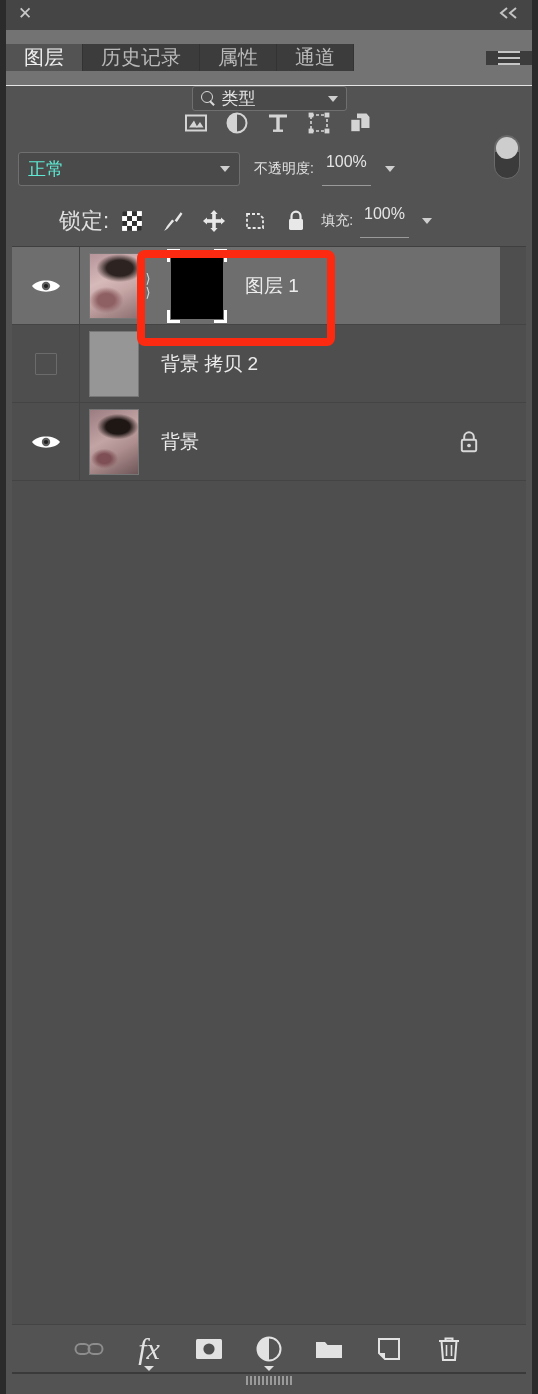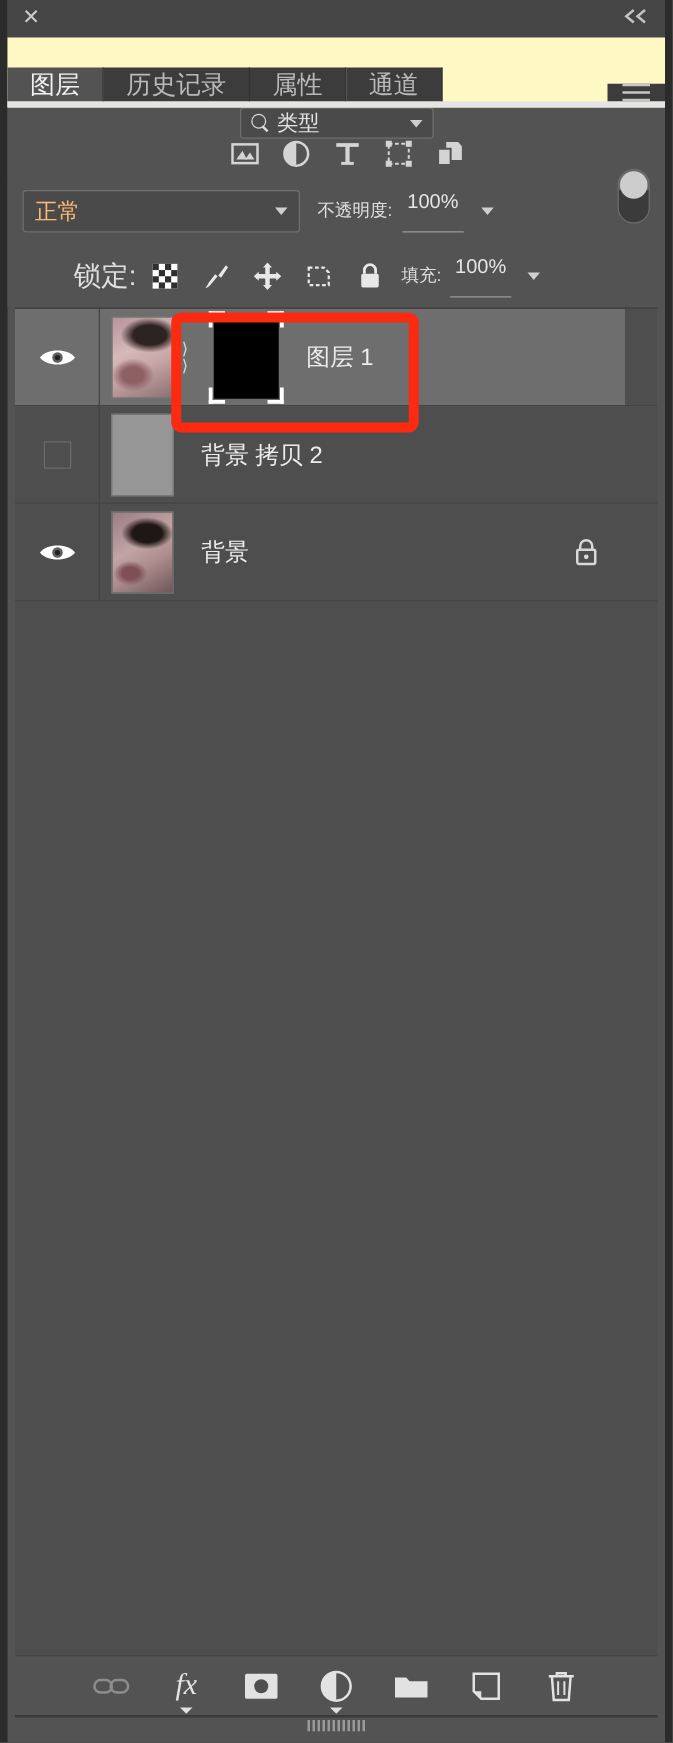--- a/index.html
+++ b/index.html
@@ -32,24 +32,24 @@
     cursor:pointer;
   }
   .collapse {
     position:absolute; right:12px; top:6px;
     color:#c3c3c3; font-size:15px; letter-spacing:-2px;
     cursor:pointer;
   }
 
   
   .tabbar {
-    height:56px; background:#fef9c3;
-    display:flex; align-items:flex-end;
+    height:56px; background:#737373;
+    display:flex; align-items:center;
     position:relative;
-    border-bottom:5px solid #e5e5e5;
+    border-bottom:1px solid #e5e5e5;
   }
   .tab {
     display:flex; align-items:center; justify-content:center;
     padding:0 18px;
     font-size:20px; color:#b9b9b9;
     background:#3c3c3c;
     border-right:1px solid #333;
     cursor:pointer;
     white-space:nowrap;
   }
@@ -111,21 +111,21 @@
     height:54px; display:flex; align-items:center;
     padding:0 12px; background:#535353;
   }
   .blend-select {
     width:222px; height:34px;
     border:1px solid #6f6f6f; border-radius:3px;
     background:#4a4a4a;
     display:flex; align-items:center; padding:0 9px;
     cursor:pointer;
   }
-  .blend-select .t { flex:1; font-size:18px; color:#fdba74; }
+  .blend-select .t { flex:1; font-size:18px; color:#5eead4; }
   .opacity-wrap { display:flex; align-items:center; margin-left:14px; gap:8px; }
   .opacity-label { font-size:14px; color:#e0e0e0; }
   .opacity-val {
     font-size:16px; color:#e5e5e5;
     border-bottom:1px solid #9a9a9a; padding:0 4px 14px 4px;
     cursor:text;
   }
   .opacity-chev { margin-left:6px; cursor:pointer; }
 
   
@@ -228,21 +228,21 @@
     position:absolute; bottom:-7px; left:50%; transform:translateX(-50%);
     width:0;height:0; border-left:5px solid transparent; border-right:5px solid transparent; border-top:5px solid #e0e0e0;
   }
   .bottom-strip {
     position:absolute; left:6px; right:6px; bottom:0; height:22px;
     background:#535353; border-top:2px solid #3a3a3a;
     display:flex; align-items:flex-start; justify-content:center;
   }
   .grip { display:flex; gap:2px; margin-top:2px; }
   .grip i { display:block; width:2px; height:9px; background:#9a9a9a; }
-  .fx-text { font-size:24px; font-style:italic; color:#e4e4e4; font-family:"Liberation Serif",serif; }
+  .fx-text { font-size:30px; font-style:italic; color:#e4e4e4; font-family:"Liberation Serif",serif; }
 </style>
 </head>
 <body>
 
 <div id="panel">
 
   <div class="titlebar">
     <div class="close-x">✕</div>
     <div class="collapse">
       <svg width="22" height="14" viewBox="0 0 22 14">

